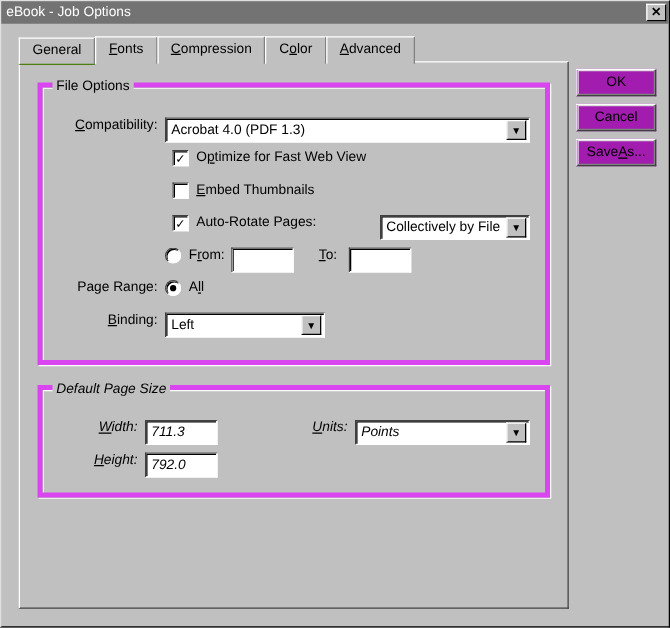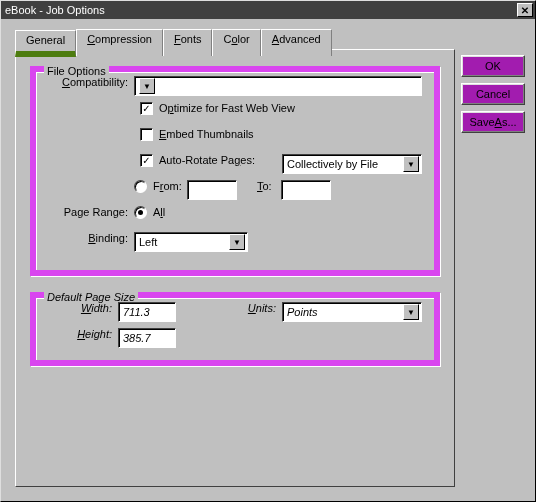--- a/index.html
+++ b/index.html
@@ -15,21 +15,21 @@
   .window {
     width: 536px;
     height: 502px;
     background: #c0c0c0;
     border: 1px solid #000;
     border-top: 1px solid #dfdfdf;
     border-left: 1px solid #dfdfdf;
     position: relative;
   }
   .titlebar {
-    background: #404040;
+    background: #737373;
     color: #fff;
     height: 18px;
     display: flex;
     align-items: center;
     padding: 0 2px 0 4px;
     justify-content: space-between;
   }
   .titlebar-text { font-size: 11px; }
   .titlebar-close {
     width: 16px; height: 14px;
@@ -55,21 +55,21 @@
   .tab {
     background:#c0c0c0;
     border:1px solid #808080;
     border-top-color:#fff; border-left-color:#fff;
     border-bottom:none;
     padding: 3px 10px 4px 10px;
     margin-right: 0px;
     position:relative;
   }
   .tab.active {
-    border-bottom:6px solid #4d7c0f;
+    border-bottom:1px solid #4d7c0f;
     top:1px;
     padding-bottom:5px;
     z-index:3;
   }
   .u { text-decoration: underline; }
   .tabpanel {
     position:absolute;
     top: 30px; left:14px; right:80px; bottom:14px;
     border:1px solid #808080;
     border-top-color:#fff; border-left-color:#fff;
@@ -86,24 +86,24 @@
   .btn {
     height: 22px;
     background:#a21caf;
     border:1px solid #000;
     border-top-color:#fff; border-left-color:#fff;
     border-right-color:#404040; border-bottom-color:#404040;
     box-shadow: inset -1px -1px 0 #808080, inset 1px 1px 0 #dfdfdf;
     display:flex;align-items:center;justify-content:center;
   }
   .groupbox {
-    border:6px solid #d946ef;
+    border:4px solid #d946ef;
     box-shadow: 1px 1px 0 #fff inset, 1px 1px 0 #fff;
     position:relative;
-    padding: 4px 12px 12px 12px;
+    padding: 24px 12px 12px 12px;
     margin-bottom: 16px;
   }
   .groupbox .legend {
     position:absolute;
     top:-7px; left:8px;
     background:#c0c0c0;
     padding:0 3px;
   }
   .row { display:flex; align-items:flex-start; margin-bottom:6px; min-height:20px;}
   .lbl-right { width:86px; text-align:right; padding-right:6px;}
@@ -153,22 +153,22 @@
 
 <div class="window">
   <div class="titlebar">
     <span class="titlebar-text">eBook - Job Options</span>
     <div class="titlebar-close">✕</div>
   </div>
   <div class="client">
 
     <div class="tabs">
       <div class="tab active"><span>General</span></div>
+      <div class="tab"><span class="u">F</span>onts</div>
       <div class="tab"><span class="u">C</span>ompression</div>
-      <div class="tab"><span class="u">F</span>onts</div>
       <div class="tab">C<span class="u">o</span>lor</div>
       <div class="tab"><span class="u">A</span>dvanced</div>
     </div>
 
     <div class="rightbtns">
       <div class="btn">
           <span>OK</span>
         </div>
       <div class="btn">
           <span>Cancel</span>
@@ -177,37 +177,38 @@
     </div>
 
     <div class="tabpanel">
 
       <div class="groupbox">
         <div class="legend">File Options</div>
 
         <div class="row">
           <div class="lbl-right"><span class="u">C</span>ompatibility:</div>
           <div class="select sel-wide">
+            <span>Acrobat 4.0 (PDF 1.3)</span>
             <div class="dd">▼</div>
           </div>
         </div>
 
         <div class="row indent">
           <span class="chk">✓</span>
           <span>O<span class="u">p</span>timize for Fast Web View</span>
         </div>
         <div class="row indent">
           <span class="chk"></span>
           <span><span class="u">E</span>mbed Thumbnails</span>
         </div>
         <div class="row indent">
           <span class="chk">✓</span>
           <span style="width:120px;">Auto-Rotate Pa<span class="u">g</span>es:</span>
           <div style="flex:1"></div>
-          <div class="select" style="width:140px;">
+          <div class="select" style="width:120px;">
             <span>Collectively by File</span>
             <div class="dd">▼</div>
           </div>
         </div>
 
         <div class="row">
           <div class="lbl-right"></div>
           <span class="rad"></span>
           <span style="width:34px;">F<span class="u">r</span>om:</span>
           <div class="input sm">
@@ -222,21 +223,21 @@
         <div class="row">
           <div class="lbl-right">Page Range:</div>
           <span class="rad">
               <span class="dot"></span>
             </span>
           <span>A<span class="u">l</span>l</span>
         </div>
 
         <div class="row">
           <div class="lbl-right"><span class="u">B</span>inding:</div>
-          <div class="select" style="width:114px;">
+          <div class="select" style="width:128px;">
             <span>Left</span>
             <div class="dd">▼</div>
           </div>
         </div>
 
       </div>
 
       <div class="groupbox" style="margin-bottom:0;font-style:italic;">
         <div class="legend">Default Page Size</div>
         <div class="row">
@@ -247,20 +248,20 @@
           <div style="flex:1"></div>
           <span style="padding-right:6px;"><span class="u">U</span>nits:</span>
           <div class="select" style="width:140px;">
             <span>Points</span>
             <div class="dd">▼</div>
           </div>
         </div>
         <div class="row" style="margin-bottom:0;">
           <div class="lbl-right2"><span class="u">H</span>eight:</div>
           <div class="input md">
-              <span>385.7</span>
+              <span>792.0</span>
             </div>
         </div>
       </div>
 
     </div>
   </div>
 </div>
 
 </body></html>

